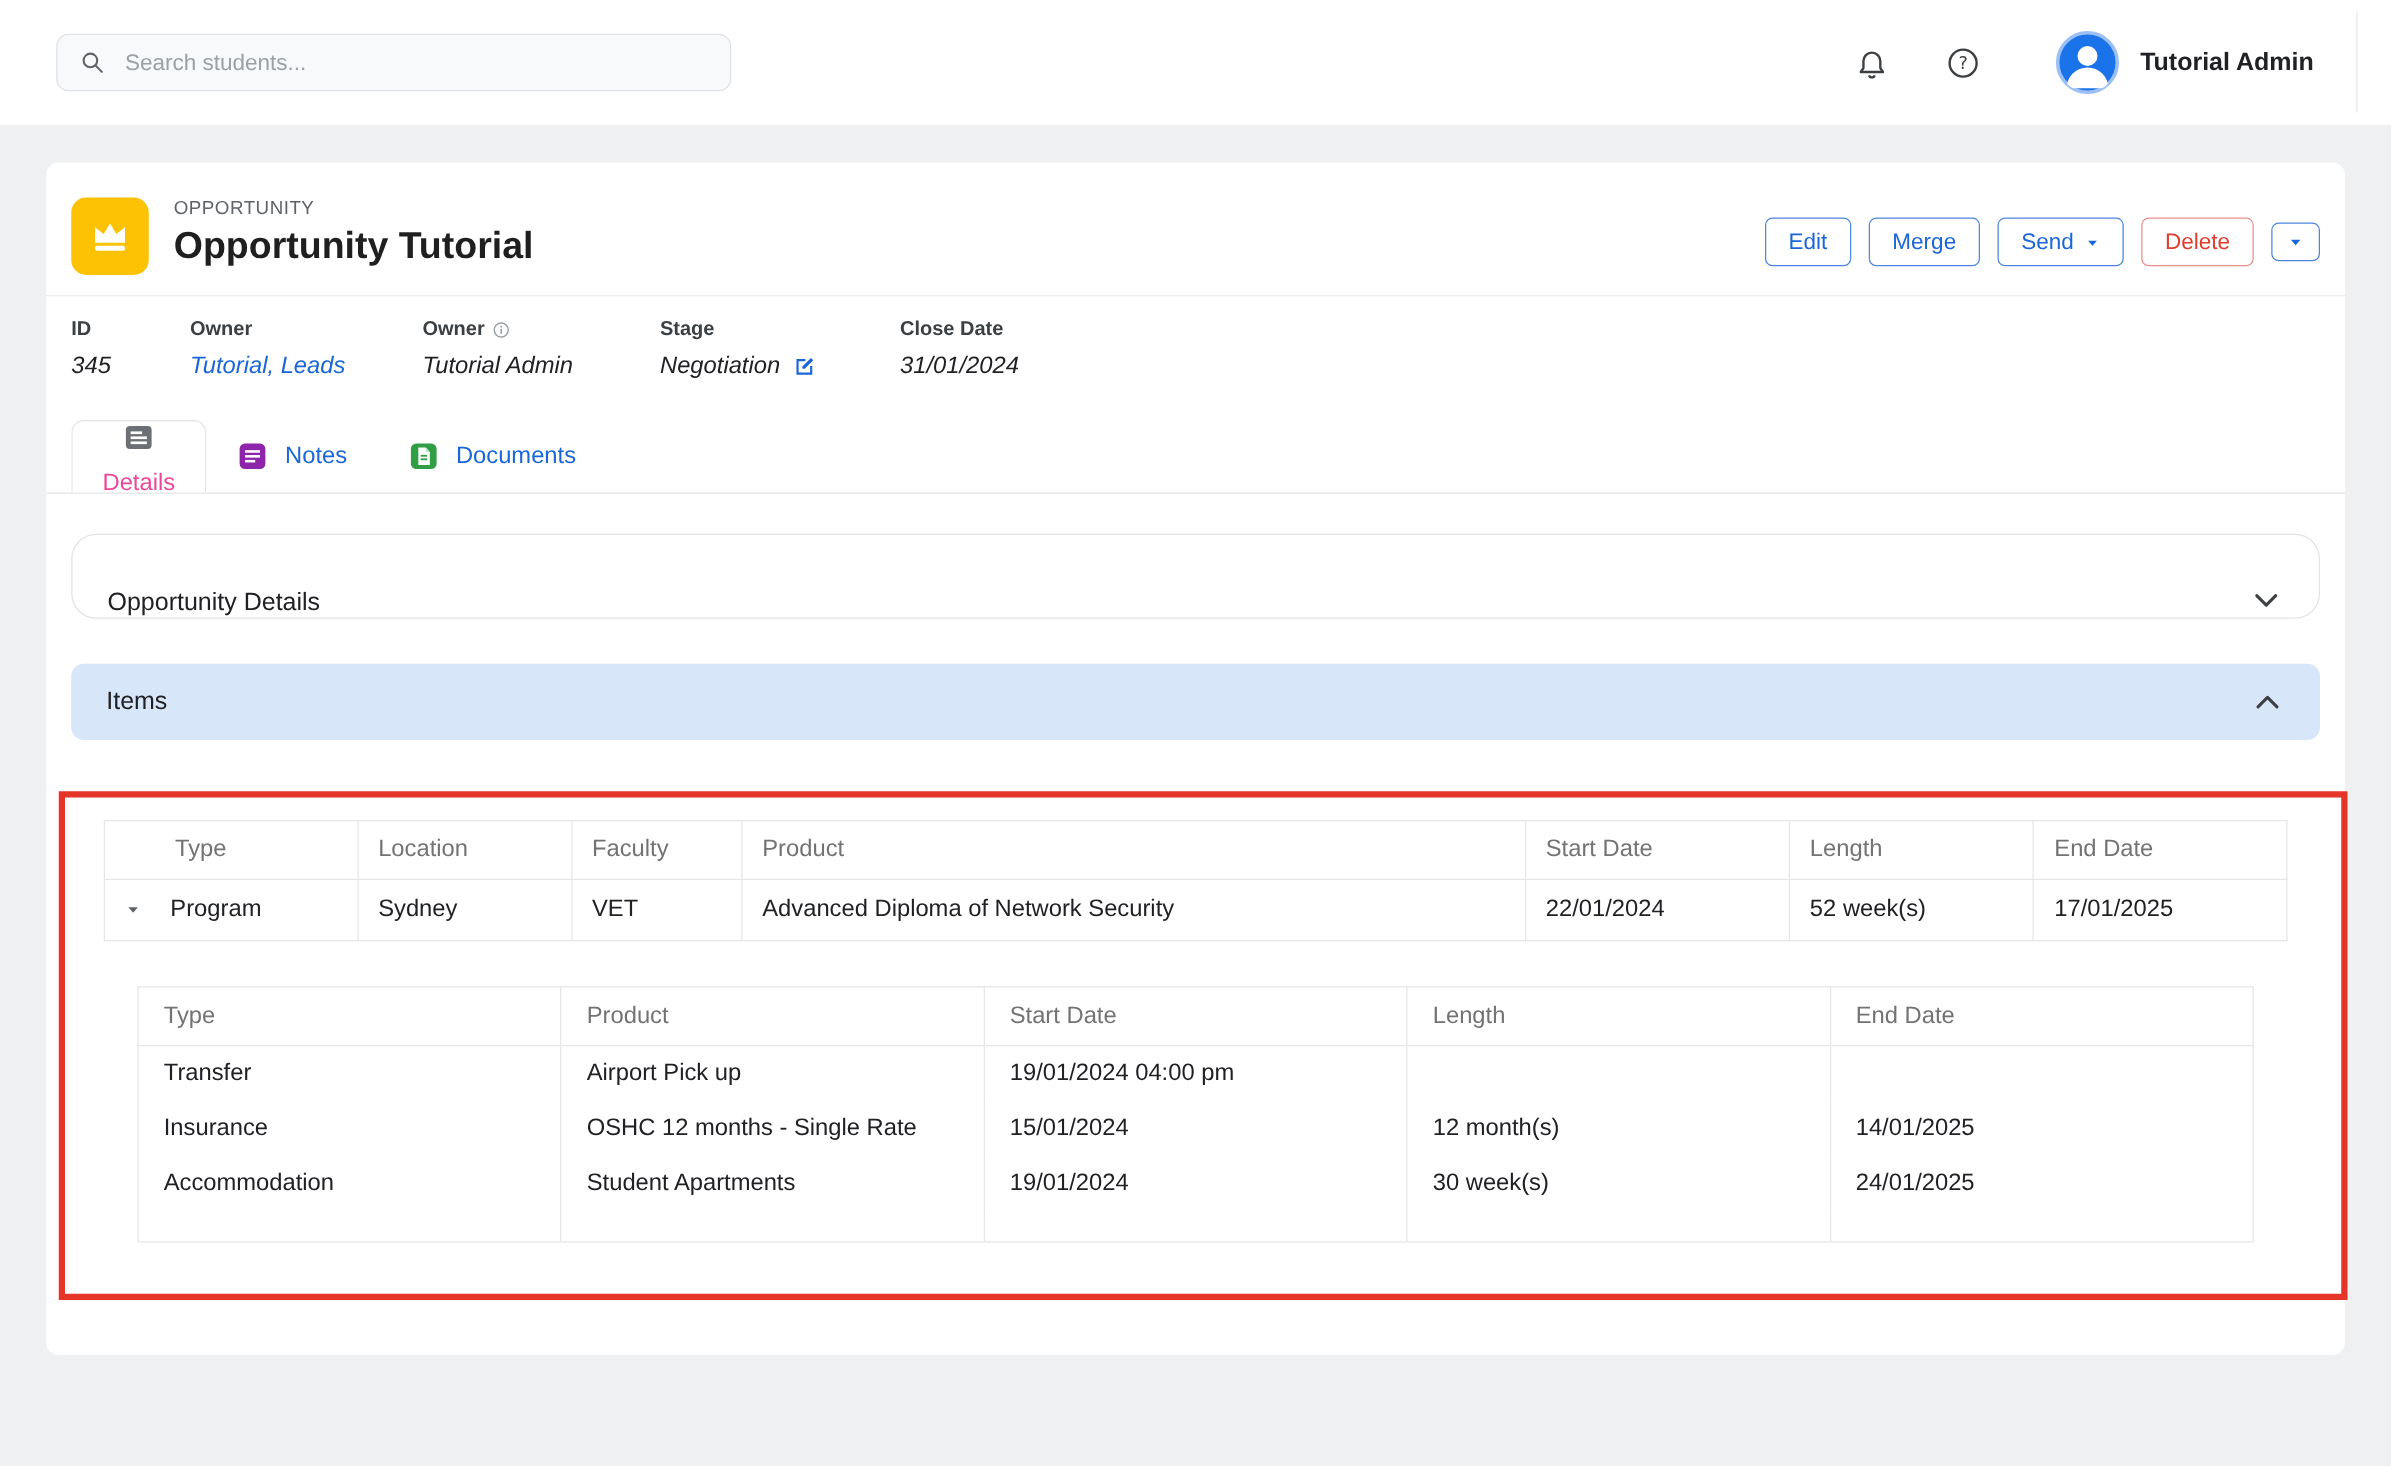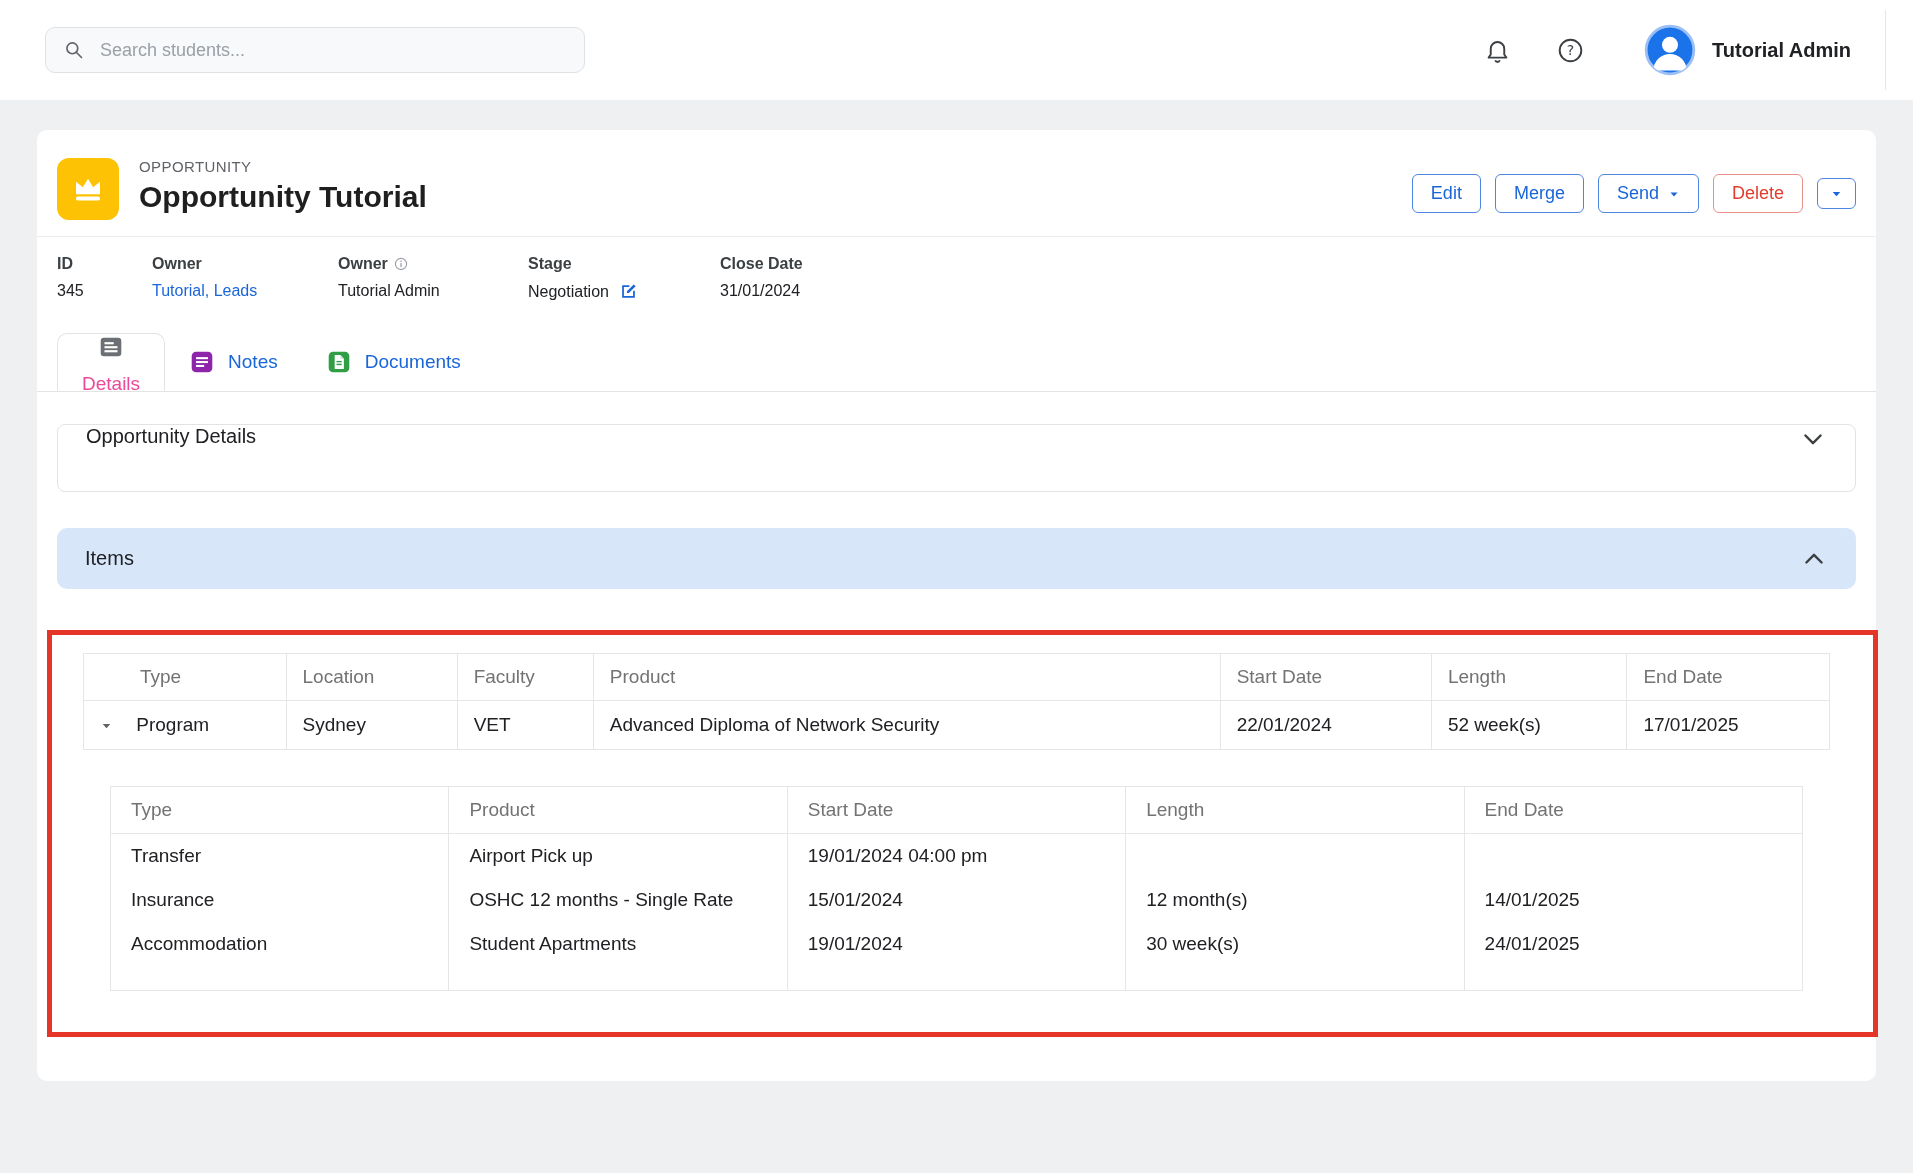--- a/index.html
+++ b/index.html
@@ -30,33 +30,33 @@
   .page-title{font-size:30px;font-weight:700;color:#1f1f1f;margin-top:5px;}
   .header-actions{margin-left:auto;display:flex;gap:14px;align-items:center;margin-top:16px;}
   .btn{font-size:18px;color:#1a66d9;background:#fff;border:1px solid #4d86e0;padding:8px 18px;border-radius:6px;cursor:pointer;font-family:inherit;display:flex;align-items:center;gap:9px;}
   .btn-danger{color:#e23c2e;border-color:#e79189;}
   .btn-caret-only{padding:8px 12px;}
   .card-divider{border-top:1px solid #ececec;}
 
   
   .summary-row{display:flex;padding:18px 20px 26px;}
   .sum-field .label{font-size:16px;font-weight:700;color:#3c4043;display:flex;align-items:center;gap:6px;}
-  .sum-field .value{font-size:16px;color:#202124;margin-top:9px;display:flex;align-items:center;gap:10px;}
+  .sum-field .value{font-size:19px;color:#202124;margin-top:9px;display:flex;align-items:center;gap:10px;font-style:italic;}
   .w-id{width:95px;} .w-lead{width:186px;} .w-owner{width:190px;} .w-stage{width:192px;}
   .link{color:#1a66d9;cursor:pointer;}
 
   
   .tab-strip{display:flex;padding:0 20px;border-bottom:1px solid #e3e3e3;margin-top:6px;}
   .tab{display:flex;align-items:center;gap:13px;padding:0 24px;height:58px;font-size:19px;cursor:pointer;box-sizing:border-box;}
   .tab.active{border:1px solid #e3e3e3;border-bottom:1px solid #fff;margin-bottom:-1px;border-radius:10px 10px 0 0;color:#ec4899;background:#fff;flex-direction:column;}
   .tab.inactive{color:#1a66d9;}
 
   
   .content{padding:32px 20px 0;}
-  .panel{border:1px solid #e3e3e3;border-radius:8px;height:66px;display:flex;align-items:flex-start;justify-content:space-between;padding:0 28px;cursor:pointer;background:#fff;}
+  .panel{border:1px solid #e3e3e3;border-radius:20px;height:66px;display:flex;align-items:flex-end;justify-content:space-between;padding:0 28px;cursor:pointer;background:#fff;}
   .panel-title{font-size:20px;color:#202124;}
   .sysinfo{margin-top:40px;height:68px;}
 
   .items-wrapper{position:relative;margin-top:36px;}
   .items-header{background:#d8e6fa;border-radius:10px;height:61px;display:flex;align-items:center;justify-content:space-between;padding:0 28px;cursor:pointer;}
   .items-body{padding:64px 26px 28px;}
   .annotation{position:absolute;left:-10px;right:-22px;top:102px;bottom:-18px;border:5px solid #e53529;pointer-events:none;z-index:5;}
 
   
   table{border-collapse:collapse;width:100%;font-size:19px;color:#202124;}

